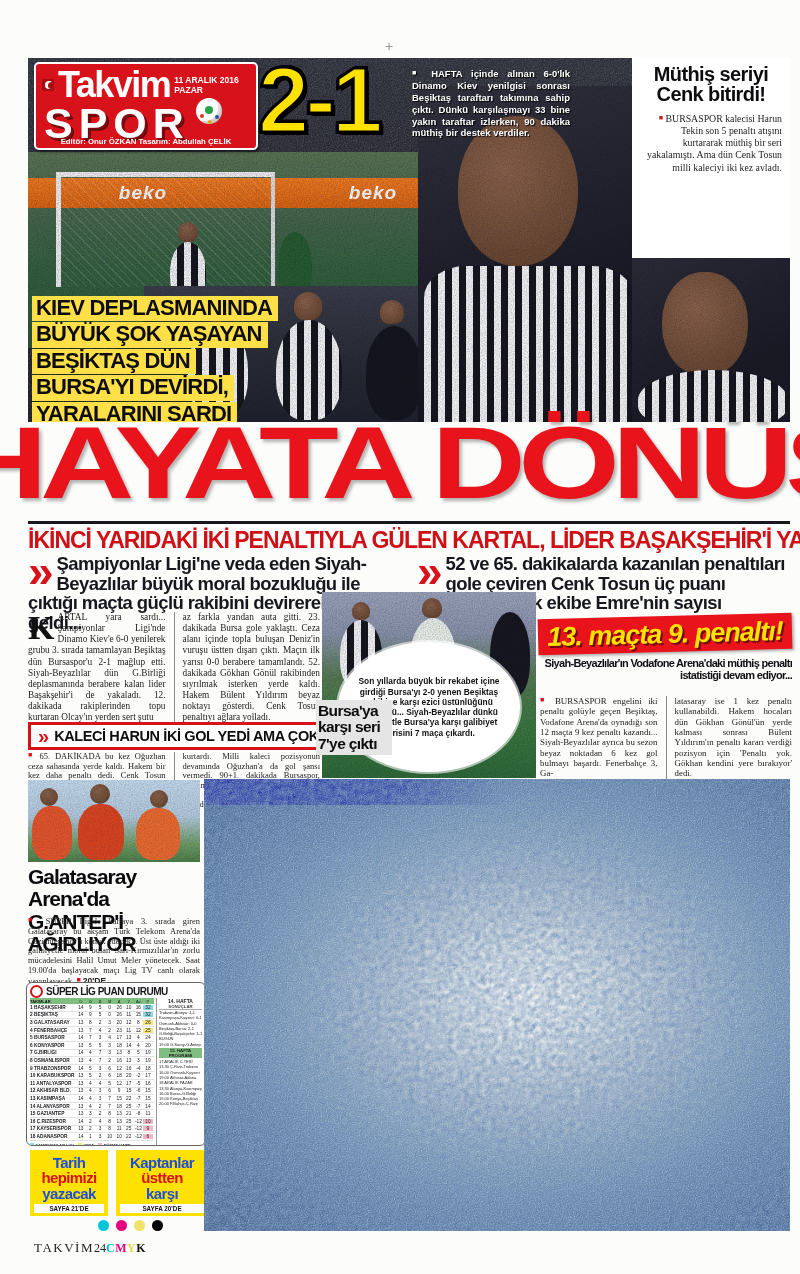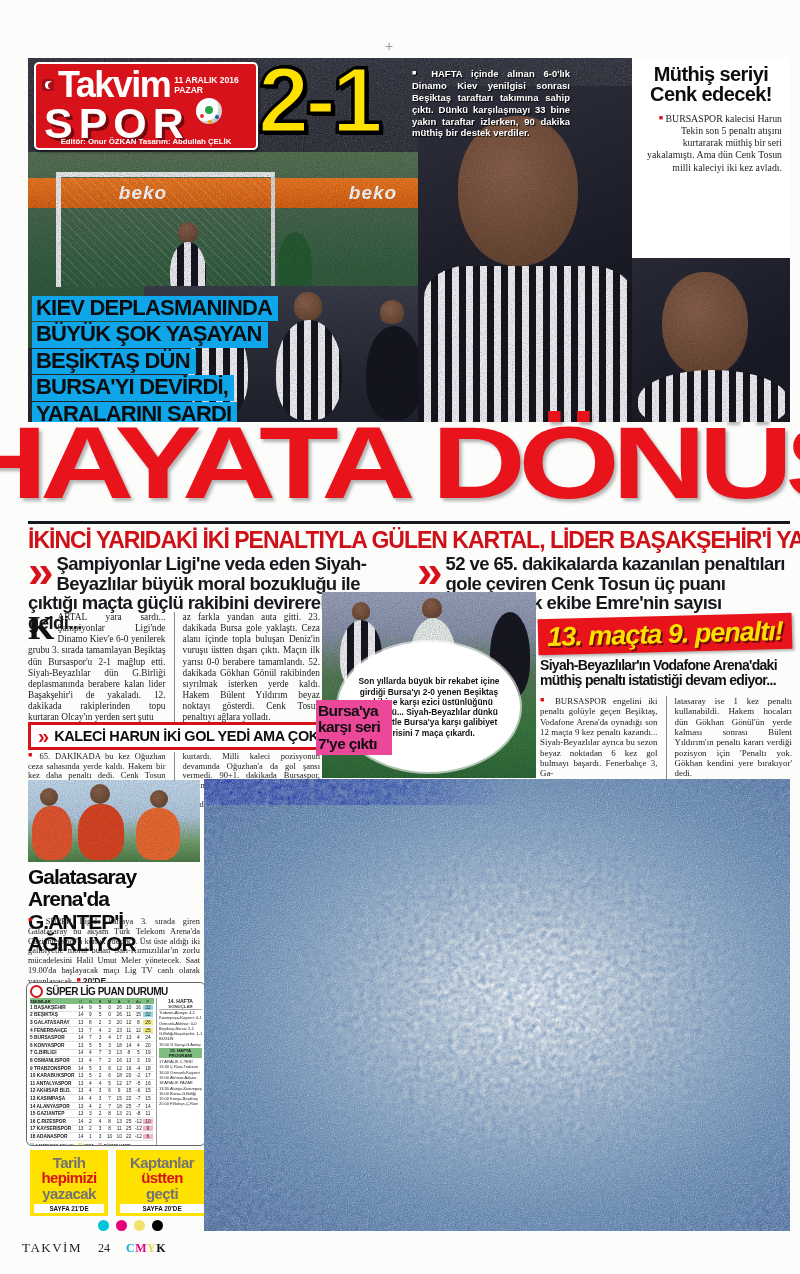--- a/index.html
+++ b/index.html
@@ -56,21 +56,21 @@
   .ball::before{content:"";position:absolute;left:9px;top:8px;width:8px;height:8px;background:#27a34a;border-radius:50%;
      box-shadow:-7px 6px 0 -2px #e0332b,8px 7px 0 -2px #2059a8,1px 12px 0 -2px #e8a50f;}
   .credits{position:absolute;left:0;right:0;bottom:2px;text-align:center;color:#fff;font-size:7.8px;font-weight:700;}
 
   .score{position:absolute;left:230px;top:-10px;z-index:6;font-size:92px;font-weight:800;color:#ffe100;
      letter-spacing:-4px;-webkit-text-stroke:3px #000;
      text-shadow:3px 3px 0 #000,-2px 2px 0 #000,2px -2px 0 #000;}
   .caption{position:absolute;left:384px;top:10px;width:158px;z-index:5;color:#fff;font-size:9.5px;font-weight:700;
      line-height:1.25;text-align:justify;text-shadow:1px 1px 1px #000;}
   .kicker{position:absolute;left:4px;top:238px;z-index:6;}
-  .kicker-line{display:table;background:#0ea5e9;color:#0d0d10;font-weight:800;font-size:22px;line-height:1.02;
+  .kicker-line{display:table;background:#fde047;color:#0d0d10;font-weight:800;font-size:22px;line-height:1.02;
      letter-spacing:-0.8px;padding:1px 6px 2px 4px;margin-bottom:1px;}
 
   
   .headline{position:absolute;left:28px;top:414px;width:762px;text-align:center;overflow:visible;}
   .headline span{display:inline-block;font-size:102px;font-weight:800;color:#e8131b;letter-spacing:-6px;
      line-height:0.98;transform:scaleX(1.28);transform-origin:center;white-space:nowrap;
      text-shadow:2px 3px 3px rgba(40,40,40,.35);}
   .subheadline{position:absolute;left:28px;top:521px;width:762px;border-top:3px solid #16181d;padding-top:3px;
      text-align:center;font-size:23px;font-weight:800;color:#cf1016;letter-spacing:-1px;white-space:nowrap;}
 
@@ -92,29 +92,29 @@
   .chev-s{color:#d8121a;font-weight:800;font-size:20px;line-height:1;letter-spacing:-2px;}
   .redbox-text{font-weight:800;font-size:14.5px;letter-spacing:-0.4px;color:#0d0d10;white-space:nowrap;}
   .story2{left:28px;top:752px;width:292px;font-size:8.5px;line-height:1.13;}
 
   
   .mid-photo{position:absolute;left:322px;top:592px;width:214px;height:186px;overflow:hidden;
      background:linear-gradient(180deg,#9aa3b8 0%,#8a93a8 22%,#577a52 45%,#3c7a3e 70%,#2f6a35 100%);}
   .bubble{position:absolute;left:16px;top:50px;width:182px;height:130px;background:#fff;border-radius:50%;
      display:flex;align-items:center;justify-content:center;text-align:center;padding:10px 16px;box-sizing:border-box;
      font-size:8.4px;font-weight:600;line-height:1.22;color:#111;box-shadow:0 0 0 2px rgba(255,255,255,.6);}
-  .bubble-label{position:absolute;left:316px;top:700px;width:72px;background:#ec4899;z-index:2;
+  .bubble-label{position:absolute;left:316px;top:700px;width:72px;background:#e5e5e5;z-index:2;
      font-size:15.5px;font-weight:800;letter-spacing:-0.6px;line-height:1.05;color:#0d0d10;padding:3px 2px;}
 
   
   .pen-title{position:absolute;left:538px;top:616px;width:254px;height:36px;background:#e8131b;
      display:flex;align-items:center;justify-content:center;transform:rotate(-1.5deg);box-shadow:2px 2px 3px rgba(0,0,0,.3);}
   .pen-title span{color:#ffe100;font-weight:800;font-style:italic;font-size:27px;letter-spacing:-1px;
      text-shadow:2px 2px 0 #6e0a0e;white-space:nowrap;}
-  .pen-sub{position:absolute;left:540px;top:658px;width:252px;text-align:left;font-size:14px;font-weight:800;
+  .pen-sub{position:absolute;left:540px;top:658px;width:252px;text-align:right;font-size:11px;font-weight:800;
      letter-spacing:-0.7px;line-height:1.08;color:#101014;}
   .pen-cols{left:540px;top:696px;width:252px;font-size:8.9px;line-height:1.16;}
 
   
   .gs-photo{position:absolute;left:28px;top:780px;width:172px;height:82px;overflow:hidden;
      background:linear-gradient(180deg,#c3d8e8 0%,#b1c8da 45%,#6f9c64 78%,#4e7d46 100%);}
   .gs-blob{position:absolute;border-radius:45% 45% 35% 35%;}
   .gs-head{position:absolute;left:28px;top:866px;width:178px;font-size:21px;font-weight:800;
      letter-spacing:-1px;line-height:1.06;color:#0b0b0e;}
   .gs-body{position:absolute;left:28px;top:916px;width:172px;font-family:"Liberation Serif",serif;
@@ -144,34 +144,34 @@
   .results{flex:1;border-left:1px solid #999;margin-left:2px;padding-left:2px;overflow:hidden;}
   .res-h1{font-size:5px;font-weight:800;text-align:center;}
   .res-h2{font-size:4.3px;font-weight:700;text-align:center;color:#444;border-bottom:0.5px solid #aaa;}
   .res-line{font-size:4px;line-height:5.3px;color:#222;white-space:nowrap;}
   .res-ph{font-size:4.3px;font-weight:800;background:#80bd80;text-align:center;margin:1px 0;}
 
   
   .promo{position:absolute;top:1150px;height:66px;background:#ffe100;text-align:center;padding-top:5px;box-sizing:border-box;}
   .promo1{left:30px;width:78px;}
   .promo2{left:116px;width:92px;}
-  .promo-line{font-size:15px;font-weight:800;line-height:1.02;letter-spacing:-0.6px;color:#737373;}
+  .promo-line{font-size:15px;font-weight:800;line-height:1.02;letter-spacing:-0.6px;color:#1d4ed8;}
   .promo-line.red{color:#d8121a;}
   .promo-page{margin:3px 4px 0 4px;background:#fff;font-size:6.3px;font-weight:800;padding:1px 0;color:#111;}
   .cmyk{position:absolute;left:98px;top:1220px;display:flex;gap:7px;}
   .dot{width:11px;height:11px;border-radius:50%;display:inline-block;}
 
   
   .blue-image{position:absolute;left:204px;top:779px;width:586px;height:452px;overflow:hidden;
      background:radial-gradient(ellipse at 55% 48%,#f4f6f5 0%,#dde4e6 14%,#b3c2cf 30%,#84a0bb 48%,#5f82a8 66%,#4a6b99 85%,#3f5d8d 100%);}
   .blue-band{position:absolute;left:0;top:0;width:52%;height:26px;
      background:linear-gradient(90deg,#2433a2 0%,#2c46a4 60%,rgba(44,70,164,0) 100%);}
 
   
-  .footer{position:absolute;left:22px;top:1238px;display:flex;align-items:baseline;gap:16px;
+  .footer{position:absolute;left:34px;top:1238px;display:flex;align-items:baseline;
      font-family:"Liberation Serif",serif;color:#222;}
   .f-brand{font-size:13px;letter-spacing:1.5px;}
   .f-page{font-size:12px;}
   .f-k{font-weight:700;font-size:12px;letter-spacing:0.5px;}
 </style>
 </head>
 <body>
 
 <svg width="0" height="0" style="position:absolute">
   <defs>
@@ -230,21 +230,21 @@
 
     <div class="photo-players">
       <div class="fig skin" style="left:40px;top:30px;width:120px;height:150px;border-radius:48%;"></div>
       <div class="fig stripes" style="left:6px;top:180px;width:210px;height:160px;border-radius:20% 20% 0 0;"></div>
       <svg class="grain">
           <rect width="100%" height="100%" filter="url(#gd)" opacity="0.3"></rect>
         </svg>
     </div>
 
     <div class="white-panel">
-      <div class="wp-head">Müthiş seriyi Cenk edecek!</div>
+      <div class="wp-head">Müthiş seriyi Cenk bitirdi!</div>
       <div class="wp-body">
         <span class="sq red">■</span>
         <span>BURSASPOR kalecisi Harun Tekin son 5 penaltı atışını kurtararak müthiş bir seri yakalamıştı. Ama dün Cenk Tosun milli kaleciyi iki kez avladı.</span>
       </div>
     </div>
 
     <div class="photo-face2">
       <div class="fig skin" style="left:30px;top:14px;width:86px;height:104px;border-radius:48%;"></div>
       <div class="fig stripes" style="left:6px;top:112px;width:150px;height:60px;"></div>
       <svg class="grain">
@@ -624,21 +624,21 @@
 
   <div class="promo promo1">
     <div class="promo-line">Tarih</div>
     <div class="promo-line red">hepimizi</div>
     <div class="promo-line">yazacak</div>
     <div class="promo-page">SAYFA 21'DE</div>
   </div>
   <div class="promo promo2">
     <div class="promo-line">Kaptanlar</div>
     <div class="promo-line red">üstten</div>
-    <div class="promo-line">geçti</div>
+    <div class="promo-line">karşı</div>
     <div class="promo-page">SAYFA 20'DE</div>
   </div>
   <div class="cmyk" id="cmyk-dots">
       <span class="dot" style="background: rgb(0, 196, 217);"></span>
       <span class="dot" style="background: rgb(230, 0, 126);"></span>
       <span class="dot" style="background: rgb(240, 226, 107);"></span>
       <span class="dot" style="background: rgb(0, 0, 0);"></span>
     </div>
 
   <div class="blue-image">

